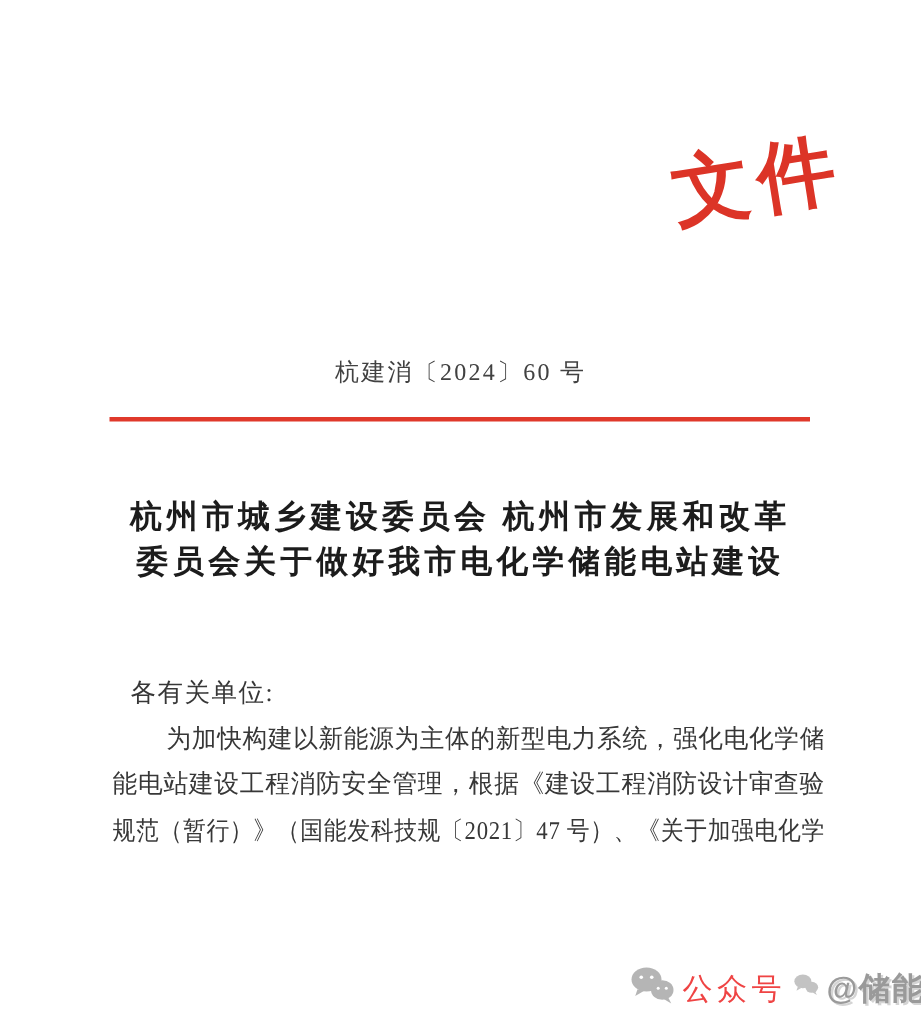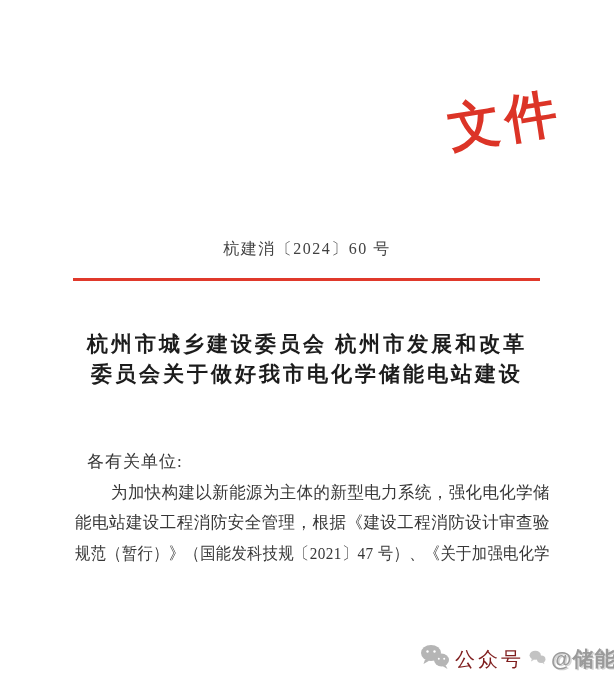--- a/index.html
+++ b/index.html
@@ -110,21 +110,21 @@
     left: 420px;
     top: 642px;
     height: 34px;
     display: flex;
     align-items: center;
     gap: 5px;
     white-space: nowrap;
   }
   .wm-platform {
     font-size: 20px;
-    color: #7f1d1d;
+    color: #ef4444;
     letter-spacing: 3px;
     font-family: Liberation Mono, monospace;
   }
   .wm-handle {
     font-size: 21px;
     font-weight: bold;
     color: #9a9a9a;
     letter-spacing: 1px;
     text-shadow: 1.5px 1px 0 #d4d4d4;
     font-family: "Liberation Sans", sans-serif;

